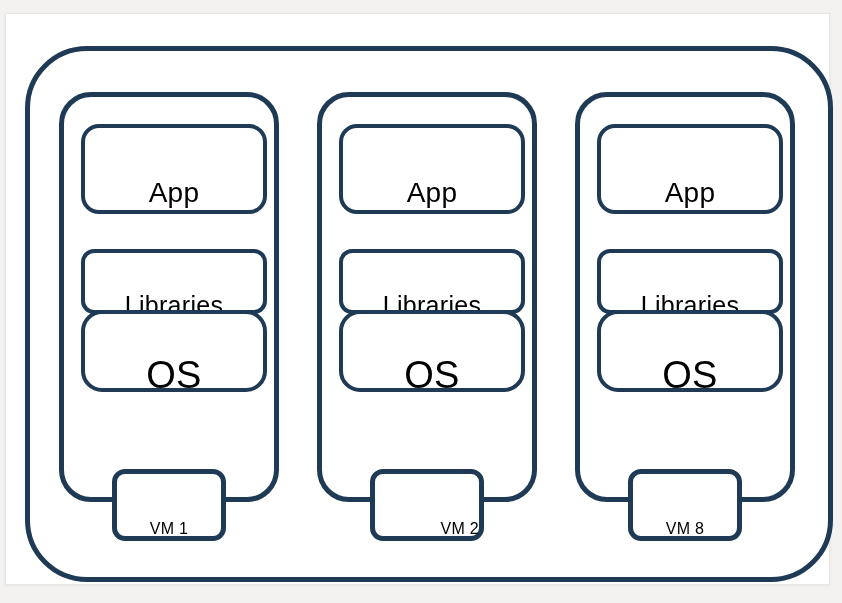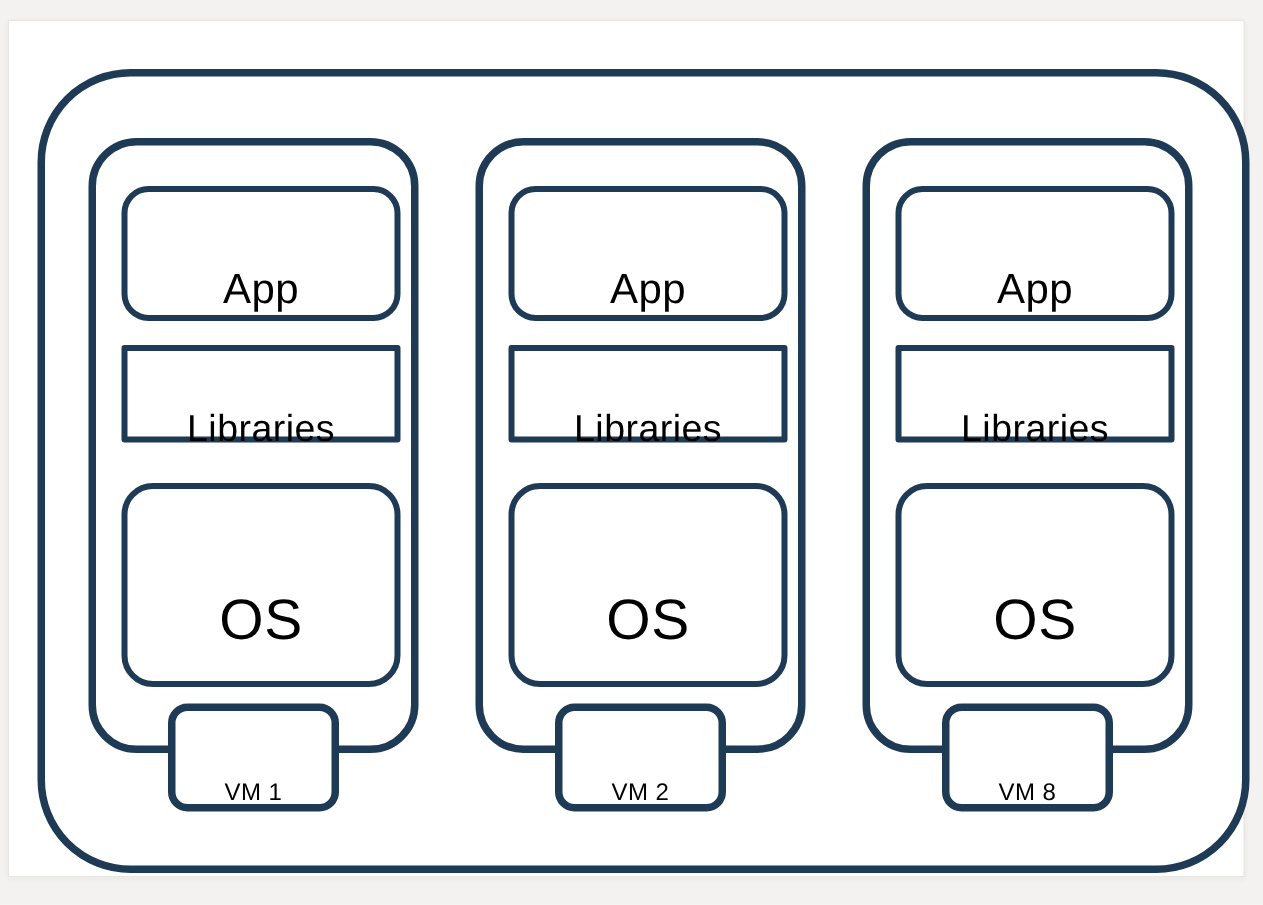--- a/index.html
+++ b/index.html
@@ -63,48 +63,48 @@
     justify-content: center;
     text-align: center;
   }
   .layer.app {
     top: 27px;
     height: 90px;
     border-radius: 18px;
     font-size: 28px;
   }
   .layer.lib {
-    top: 133px;
+    top: 152px;
     height: 65px;
-    border-radius: 2px;
+    border-radius: 13px;
     font-size: 25px;
   }
   .layer.os {
-    top: 225px;
-    height: 136px;
+    top: 213px;
+    height: 82px;
     border-radius: 21px;
     font-size: 38px;
   }
   .vm-tag {
     position: absolute;
     top: 455px;
     width: 114px;
     height: 72px;
     background: #ffffff;
     border: 5px solid #1f3a55;
     border-radius: 13px;
     box-sizing: border-box;
     display: flex;
     align-items: center;
     justify-content: center;
     font-size: 16px;
     z-index: 3;
   }
   .vm-tag.t1 { left: 106px; }
-  .vm-tag.t2 { left: 364px; }
+  .vm-tag.t2 { left: 364px; justify-content: flex-end; }
   .vm-tag.t3 { left: 622px; }
   .label-text {
     display: inline-block;
     line-height: 1;
     letter-spacing: 0.3px;
     margin-top: 48px;
   }
 </style>
 </head>
 <body>

